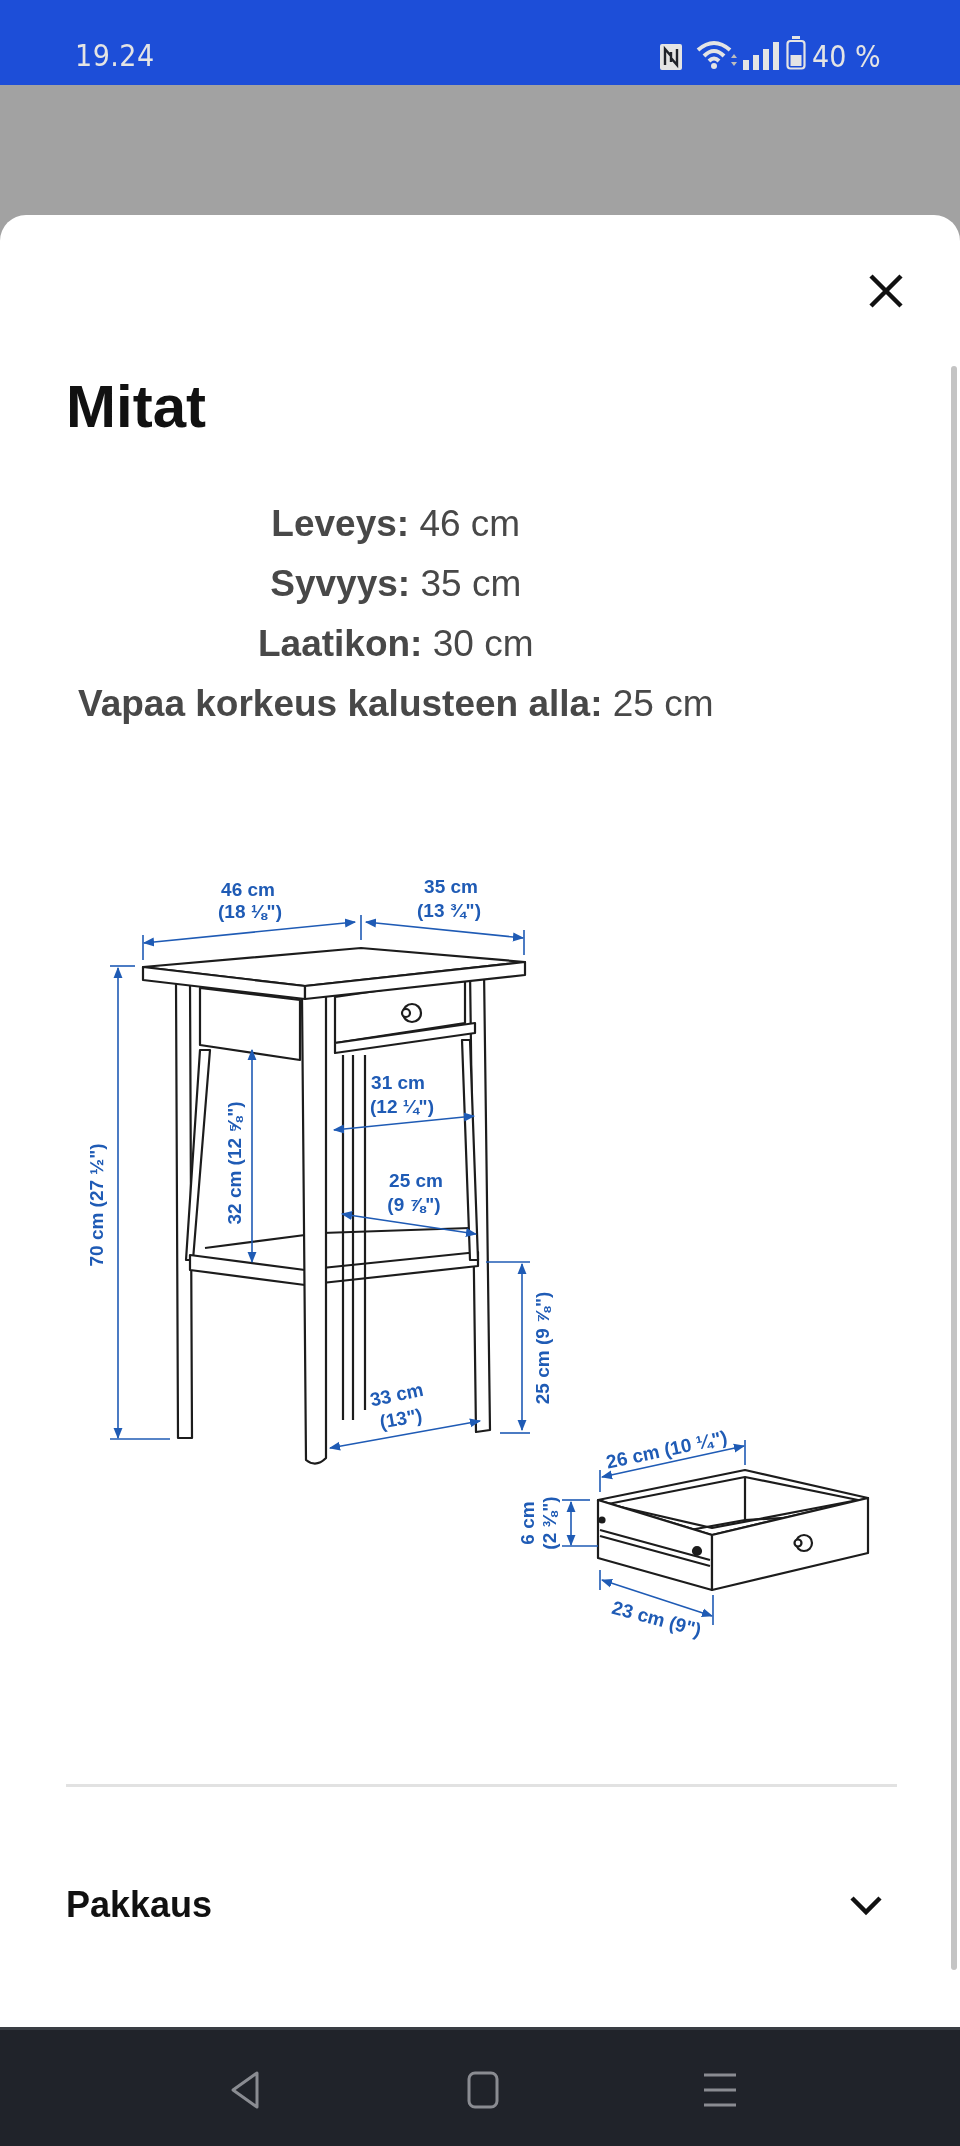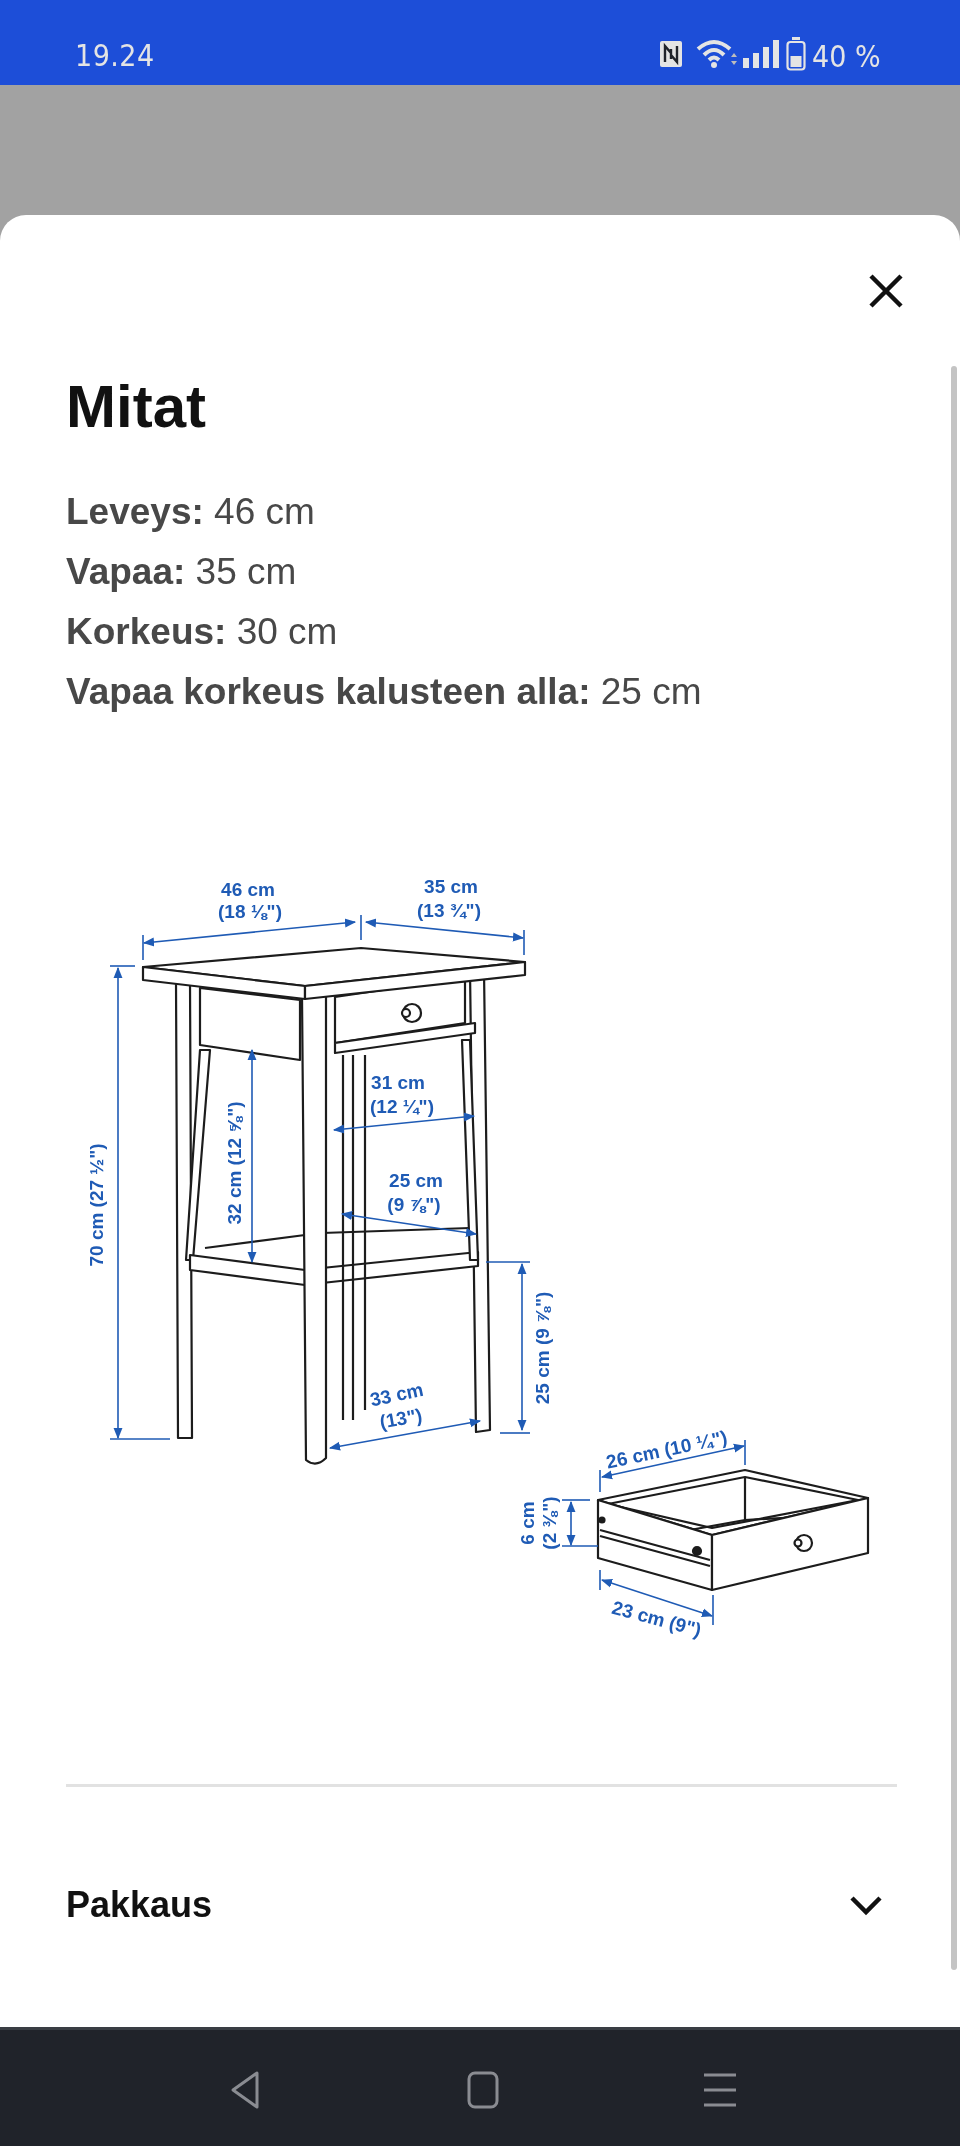--- a/index.html
+++ b/index.html
@@ -1,26 +1,26 @@
 <!DOCTYPE html>
 <html><head>
 <meta charset="utf-8">
 <style>
   html, body { margin:0; padding:0; }
   body { width:960px; height:2146px; position:relative; overflow:hidden; background:#a2a2a2; font-family:"Liberation Sans", sans-serif; }
   .status-bar { position:absolute; left:0; top:0; width:960px; height:85px; background:#1d4ed8; color:#e4e4e4; }
   .status-time { position:absolute; left:75px; top:38px; font-size:30px; letter-spacing:0.5px; font-family:"DejaVu Sans", sans-serif; transform:scaleX(0.9); transform-origin:left; }
-  .status-icons { position:absolute; left:660px; top:38px; height:36px; display:flex; align-items:center; gap:4px; }
+  .status-icons { position:absolute; left:660px; top:38px; height:36px; display:flex; align-items:flex-end; gap:4px; }
   .status-battery-text { font-size:30px; font-family:"DejaVu Sans", sans-serif; transform:scaleX(0.9); transform-origin:left; margin-left:2px; }
   .scrim { position:absolute; left:0; top:85px; width:960px; height:130px; background:#a2a2a2; }
   .sheet { position:absolute; left:0; top:215px; width:960px; height:1812px; background:#ffffff; border-radius:26px 26px 0 0; }
   .close-btn { position:absolute; left:858px; top:263px; width:56px; height:56px; display:flex; align-items:center; justify-content:center; cursor:pointer; }
   .scrollbar { position:absolute; left:951px; top:366px; width:6px; height:1604px; background:#c4c4c4; border-radius:3px; }
   .title { position:absolute; left:66px; top:372px; font-size:60px; font-weight:bold; color:#111111; font-family:"Liberation Sans", sans-serif; }
-  .dims { position:absolute; left:66px; top:482px; margin:0; padding:0; list-style:none; }
+  .dims { position:absolute; left:66px; top:482px; margin:12px; padding:0; list-style:none;text-align:center; }
   .dims li { font-size:37px; line-height:60px; color:#484848; height:60px; white-space:nowrap; }
   .dims .k { font-weight:bold; }
   .diagram { position:absolute; left:60px; top:830px; width:840px; height:850px; }
   .divider { position:absolute; left:66px; top:1784px; width:831px; height:3px; background:#e2e2e2; }
   .accordion { position:absolute; left:66px; top:1860px; width:831px; height:90px; display:flex; align-items:center; justify-content:space-between; cursor:pointer;gap:40px; }
   .accordion-title { font-size:36px; font-weight:bold; color:#111111; }
   .nav-bar { position:absolute; left:0; top:2027px; width:960px; height:119px; background:#20232a; border-top:3px solid #3a3e44; box-sizing:border-box; }
   .nav-btn { position:absolute; top:35px; width:50px; height:50px; display:flex; align-items:center; justify-content:center; cursor:pointer; }
   .blue { fill:#1f5bb5; font-family:"Liberation Sans", sans-serif; font-weight:bold; font-size:19px; }
 </style>
@@ -73,22 +73,22 @@
       <path d="M3 3 L33 33 M33 3 L3 33" stroke="#111" stroke-width="4.5"></path>
     </svg>
 </div>
 
 <div class="scrollbar"></div>
 
 <div class="title">Mitat</div>
 
 <ul class="dims">
   <li><span class="k">Leveys:</span> <span>46 cm</span></li>
-  <li><span class="k">Vapaa:</span> <span>35 cm</span></li>
-  <li><span class="k">Korkeus:</span> <span>30 cm</span></li>
+  <li><span class="k">Syvyys:</span> <span>35 cm</span></li>
+  <li><span class="k">Laatikon:</span> <span>30 cm</span></li>
   <li><span class="k">Vapaa korkeus kalusteen alla:</span> <span>25 cm</span></li>
 </ul>
 
 <svg class="diagram" viewBox="60 830 840 850" width="840" height="850">
   <defs>
     <marker id="arr" viewBox="0 0 10 10" refX="9" refY="5" markerWidth="7" markerHeight="7" orient="auto-start-reverse">
       <path d="M0 1 L10 5 L0 9 z" fill="#1f5bb5"></path>
     </marker>
   </defs>
   <g stroke="#1c1c1c" stroke-width="2.2" fill="#ffffff" stroke-linejoin="round">

